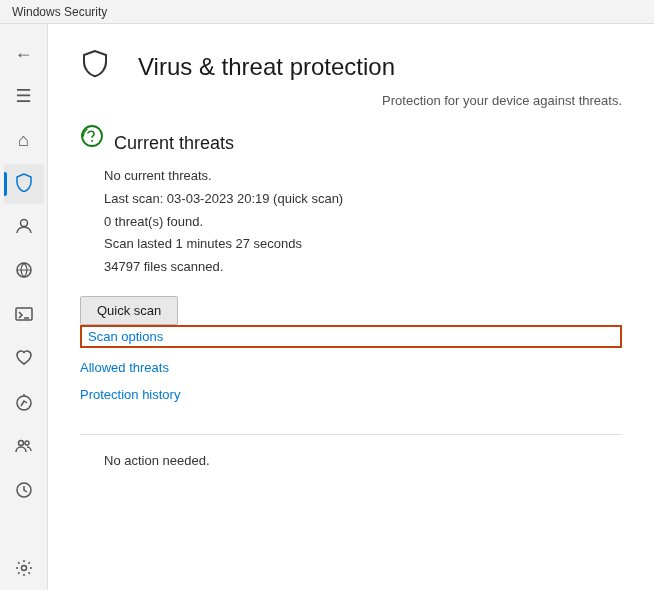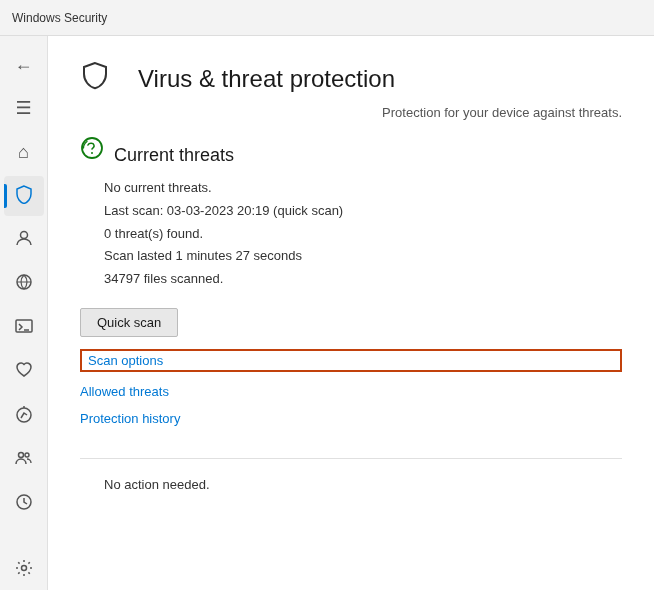--- a/index.html
+++ b/index.html
@@ -8,21 +8,21 @@
       font-size: 14px;
       background: #fff;
       width: 654px;
       height: 590px;
       overflow: hidden;
       display: flex;
       flex-direction: column;
     }
     .title-bar {
       background: #f3f3f3;
-      height: 36px;
+      height: 24px;
       display: flex;
       align-items: center;
       padding: 0 12px;
       border-bottom: 1px solid #ddd;
       font-size: 12px;
       color: #333;
     }
     .app-body {
       display: flex;
       flex: 1;
@@ -118,21 +118,20 @@
     }
     .quick-scan-btn {
       background: #e8e8e8;
       border: 1px solid #bbb;
       padding: 6px 16px;
       font-size: 13px;
       cursor: pointer;
       border-radius: 2px;
       color: #1a1a1a;
       margin-top: 16px;
-      margin-bottom: 12px;
       display: inline-block;
     }
     .link-button {
       display: inline-block;
       color: #0078d4;
       font-size: 13px;
       cursor: pointer;
       text-decoration: none;
       margin-bottom: 8px;
     }

